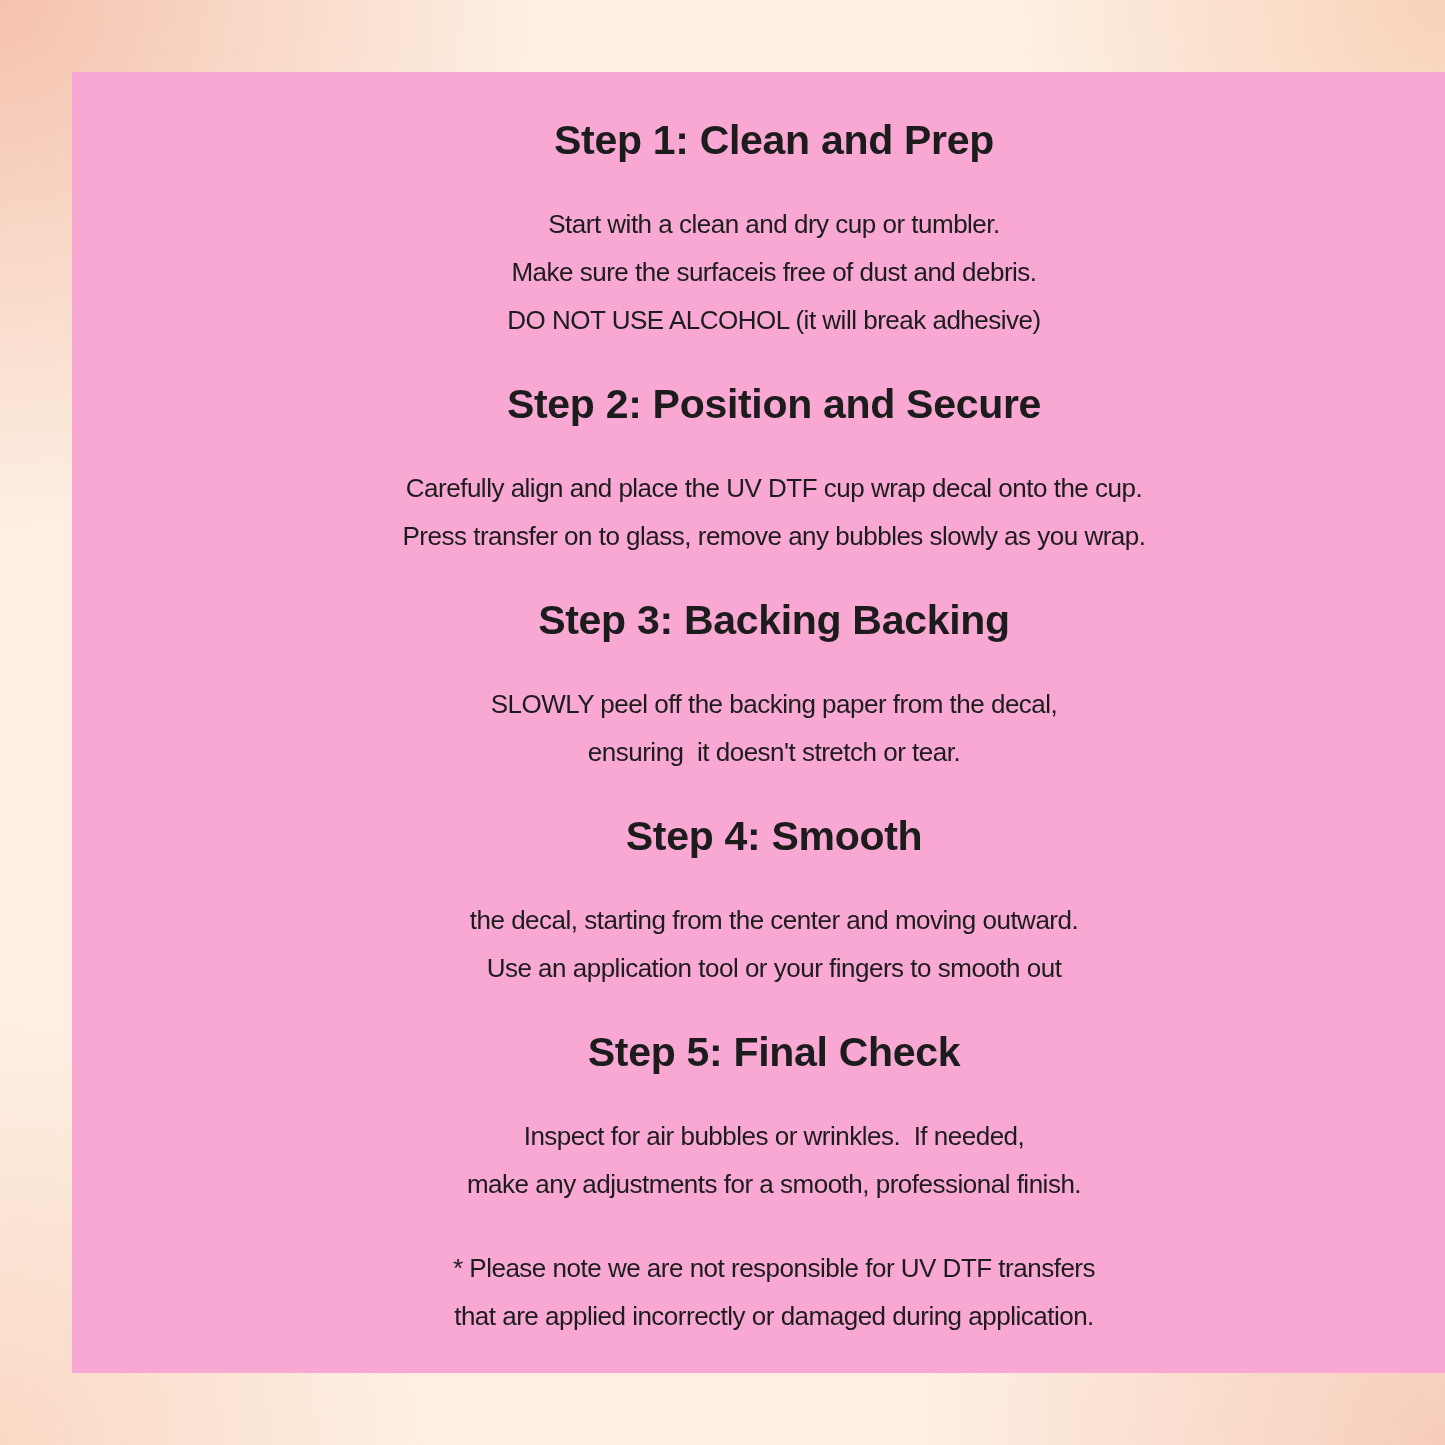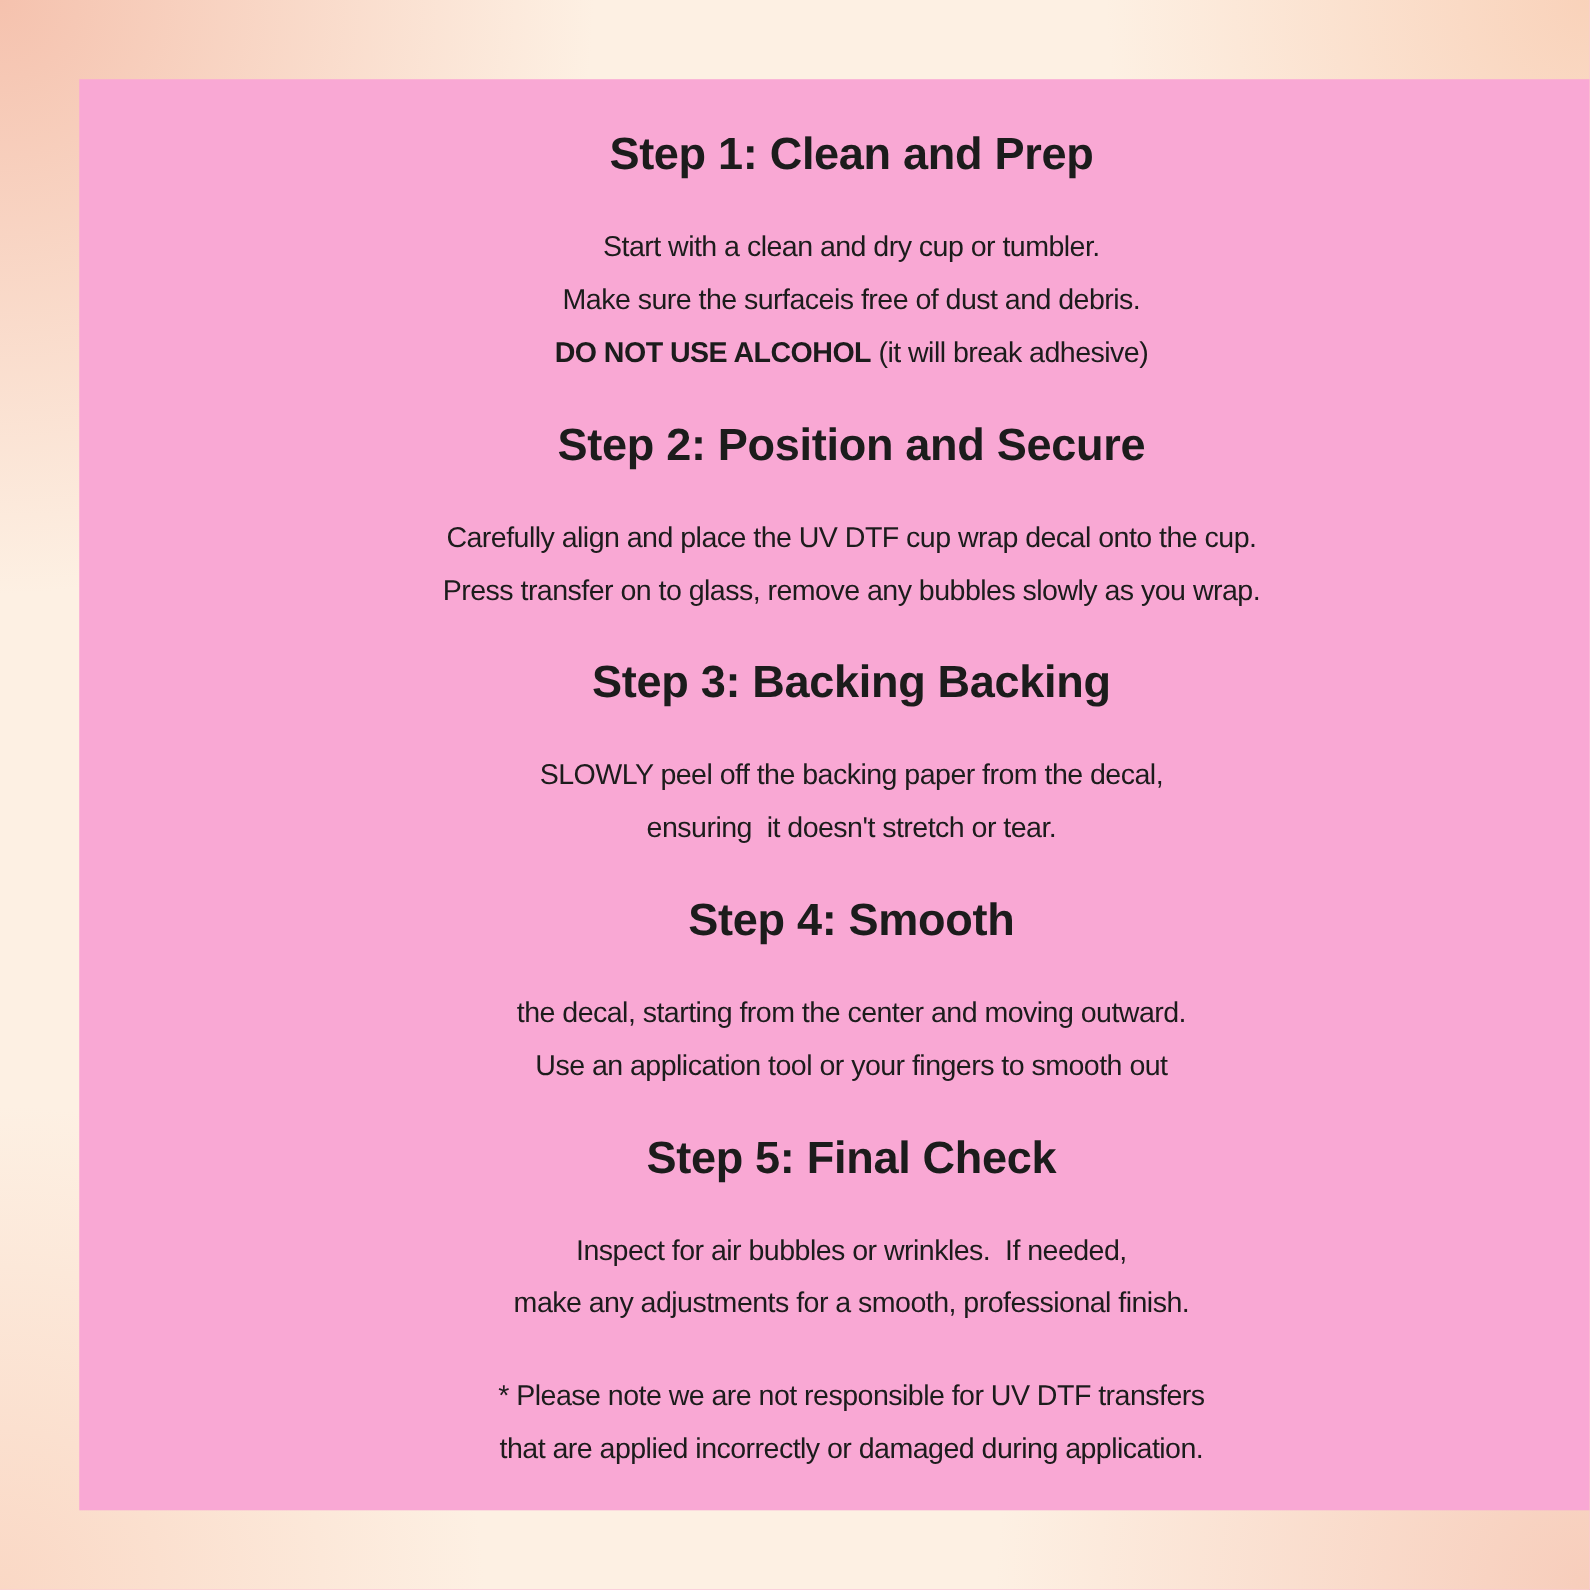--- a/index.html
+++ b/index.html
@@ -43,21 +43,21 @@
     font-weight: 400;
     line-height: 48px;
     margin: 36px 0;
     letter-spacing: -0.5px;
   }
   .step-body .line {
     display: block;
     white-space: pre-wrap;
   }
   .step-body .line b {
-    font-weight: 700;
+    font-weight: 400;
   }
   .disclaimer {
     font-weight: 400;
   }
 </style>
 </head>
 <body>
 
 <div class="card">
 

